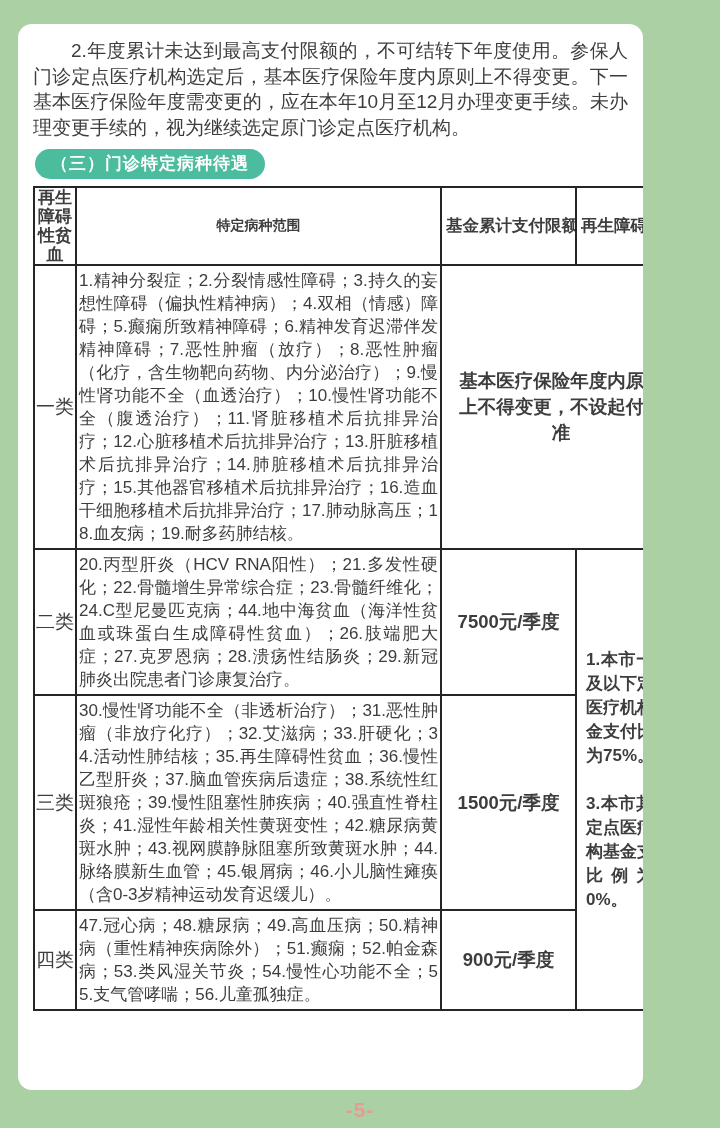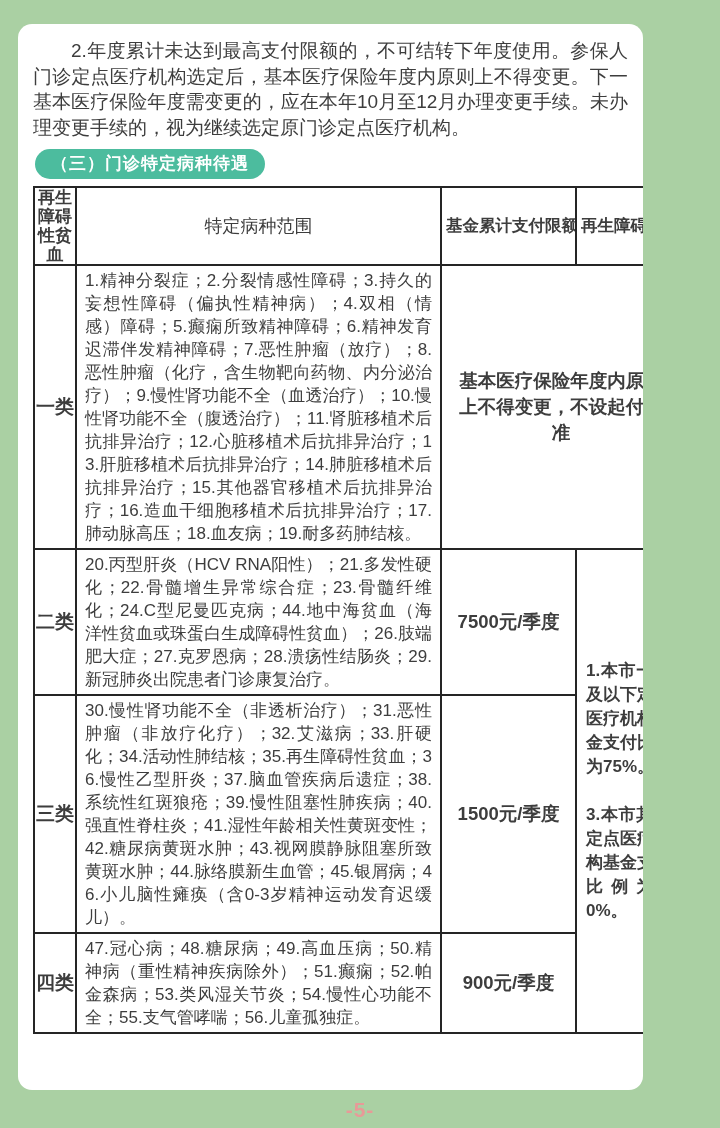--- a/index.html
+++ b/index.html
@@ -32,25 +32,25 @@
   table.benefits td,table.benefits th{
     border:2px solid #252525;color:#3d3d3d;box-sizing:border-box;
     overflow:hidden;
   }
   tr.r-header{height:56px;}
   tr.r1{height:226px;}
   tr.r2{height:124px;}
   tr.r3{height:180px;}
   tr.r4{height:88px;}
   th.h-cat{font-size:17px;line-height:19px;font-weight:bold;padding:0 3px;word-break:break-all;}
-  th.h-scope{font-size:18px;font-weight:normal;}
+  th.h-scope{font-size:14px;font-weight:bold;}
   th.h-limit,th.h-ratio{font-size:16.5px;font-weight:bold;white-space:nowrap;padding:4px;}
-  td.cat{font-size:19px;font-weight:bold;vertical-align:middle;}
+  td.cat{font-size:19px;font-weight:normal;vertical-align:middle;}
   td.scope{
-    font-size:17px;line-height:23px;padding:3px 8px;
+    font-size:17px;line-height:23px;padding:3px 2px;
     text-align:justify;word-break:break-all;font-weight:500;vertical-align:middle;
   }
   td.limit{
     font-size:18.5px;font-weight:bold;text-align:center;vertical-align:middle;
     padding:0 10px;line-height:26px;
   }
   td.ratio{
     font-size:17px;font-weight:bold;line-height:24px;
     padding:6px 9px;text-align:justify;word-break:break-all;vertical-align:middle;
   }

